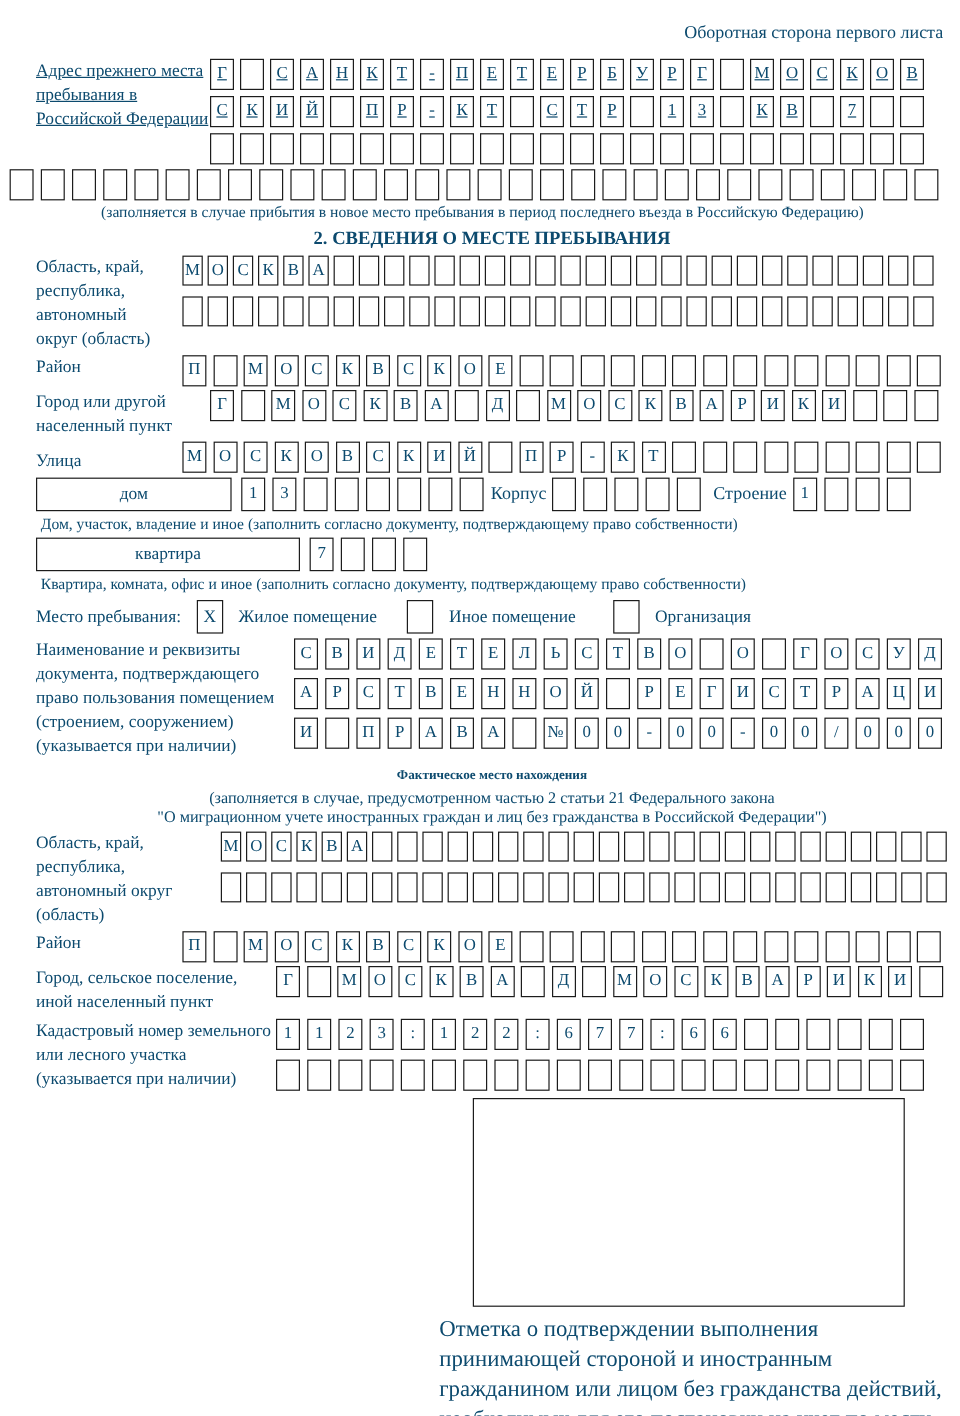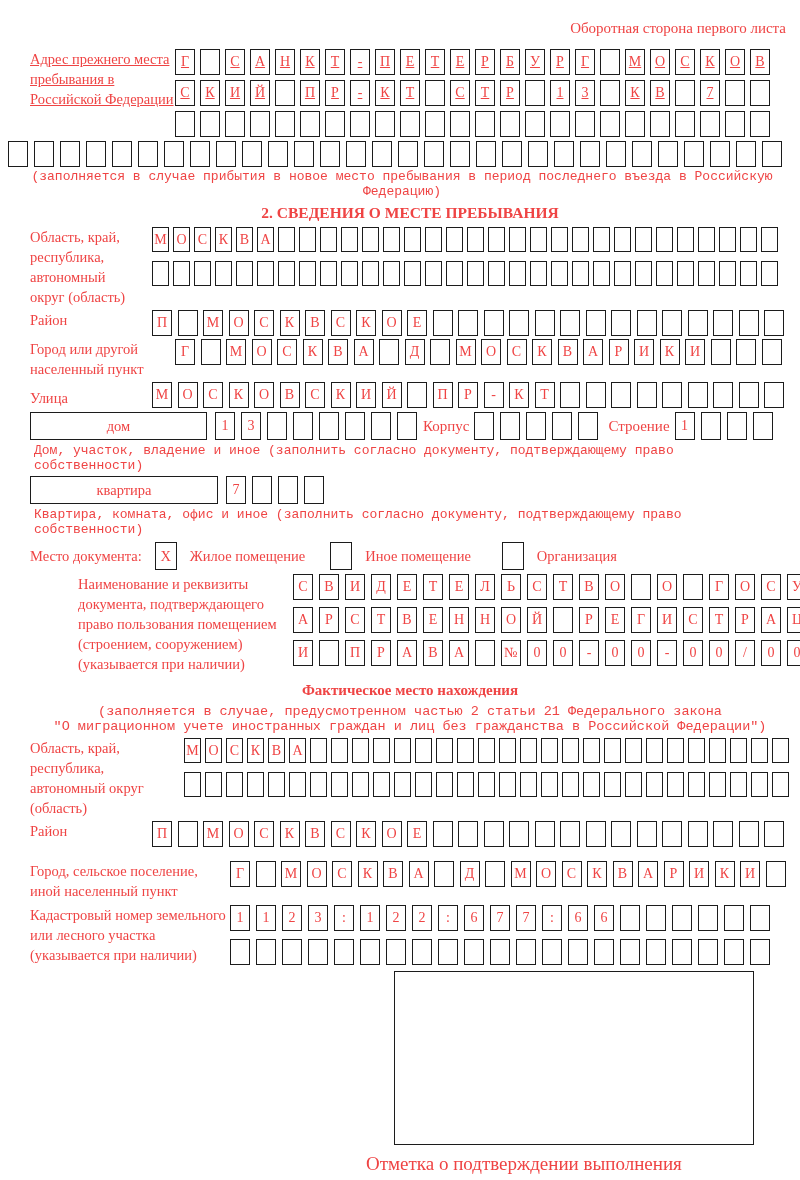--- a/index.html
+++ b/index.html
@@ -1,38 +1,38 @@
 <!DOCTYPE html>
 <html><head>
 <meta charset="utf-8">
 <style>
   html,body{margin:0;padding:0;background:#fff;}
   .page{
     width:800px;height:1180px;box-sizing:border-box;
-    padding:20px 10px 0 30px;background:#ffffff;color:#ef4444;
+    padding:20px 10px 0 30px;background:#ffffff;color:#0c4a6e;
     font-family:"Liberation Serif","DejaVu Serif",serif;
     overflow:hidden;position:relative;
   }
   .hdr{ text-align:right; font-size:15px; padding-right:4px; }
   .lbl{ font-size:14.5px; line-height:1.38; }
   .line{ display:flex; align-items:flex-start; }
   .vcenter{ align-items:center; }
   .rows{ display:flex; flex-direction:column; gap:5px; }
   .boxrow{ display:flex; gap:5px; }
   .boxrow.g6{ gap:6px; }
   .boxrow.g55{ gap:5.5px; }
   .boxrow.sm{ gap:4px; }
   .cell{
     display:inline-flex; align-items:center; justify-content:center;
     width:20px; height:26px; border:1.5px solid #1c1c1c; box-sizing:border-box;
     font-size:14px; flex:0 0 auto; background:#fff;
   }
   .sm .cell{ width:17px; height:25px; }
   .tall .cell{ height:28px; }
-  .caption{ font-size:13px;font-family:Liberation Mono, monospace; }
+  .caption{ font-size:13px; }
   .center{ text-align:center; }
   .bold{ font-weight:bold; }
   .widebox{
     border:1.5px solid #1c1c1c; height:28px; box-sizing:border-box;
     display:inline-flex; align-items:center; justify-content:center;
     font-size:14.5px; flex:0 0 auto; background:#fff;
   }
   .mid-lbl{ font-size:15px; margin:4px 5px 0 6px; white-space:nowrap; }
   .cb{
     display:inline-flex; align-items:center; justify-content:center;
@@ -328,21 +328,21 @@
         <span class="cell"></span>
         <span class="cell"></span>
         <span class="cell"></span>
         <span class="cell"></span>
         <span class="cell"></span>
         <span class="cell"></span>
       </div>
   </div>
 
   <div class="line vcenter" style="margin-top:4px;">
-    <div class="widebox" style="width:177px;text-align:center;">дом</div>
+    <div class="widebox" style="width:163px;text-align:center;">дом</div>
     <div class="boxrow g6 tall" style="margin-left:8px;">
         <span class="cell">1</span>
         <span class="cell">3</span>
         <span class="cell"></span>
         <span class="cell"></span>
         <span class="cell"></span>
         <span class="cell"></span>
         <span class="cell"></span>
         <span class="cell"></span>
       </div>
@@ -358,41 +358,41 @@
     <div class="boxrow g6 tall">
         <span class="cell">1</span>
         <span class="cell"></span>
         <span class="cell"></span>
         <span class="cell"></span>
       </div>
   </div>
   <div class="caption" style="margin:3px 0 0 4px;">Дом, участок, владение и иное (заполнить согласно документу, подтверждающему право собственности)</div>
 
   <div class="line vcenter" style="margin-top:3px;">
-    <div class="widebox" style="width:188px;">квартира</div>
+    <div class="widebox" style="width:220px;">квартира</div>
     <div class="boxrow g6 tall" style="margin-left:8px;">
         <span class="cell">7</span>
         <span class="cell"></span>
         <span class="cell"></span>
         <span class="cell"></span>
       </div>
   </div>
   <div class="caption" style="margin:3px 0 0 4px;">Квартира, комната, офис и иное (заполнить согласно документу, подтверждающему право собственности)</div>
 
   <div class="line stay" style="margin-top:5px;">
-    <span>Место документа:</span>
+    <span>Место пребывания:</span>
     <span class="cb">X</span>
     <span>Жилое помещение</span>
     <span class="cb" style="margin-left:12px;"></span>
     <span>Иное помещение</span>
     <span class="cb" style="margin-left:18px;"></span>
     <span>Организация</span>
   </div>
 
-  <div class="line" style="margin-top:4px;margin-left:48px;">
+  <div class="line" style="margin-top:4px;">
     <div class="lbl w215">Наименование и реквизиты документа, подтверждающего право пользования помещением (строением, сооружением) (указывается при наличии)</div>
     <div class="rows" style="gap:7px;">
       <div class="boxrow g6">
           <span class="cell">С</span>
           <span class="cell">В</span>
           <span class="cell">И</span>
           <span class="cell">Д</span>
           <span class="cell">Е</span>
           <span class="cell">Т</span>
           <span class="cell">Е</span>
@@ -453,21 +453,21 @@
           <span class="cell">0</span>
           <span class="cell">0</span>
           <span class="cell">/</span>
           <span class="cell">0</span>
           <span class="cell">0</span>
           <span class="cell">0</span>
         </div>
     </div>
   </div>
 
-  <div class="center bold" style="font-size:15px; margin-top:8px;">Фактическое место нахождения</div>
+  <div class="center bold" style="font-size:11px; margin-top:8px;">Фактическое место нахождения</div>
   <div class="caption center" style="margin-top:5px; font-size:13.5px;">(заполняется в случае, предусмотренном частью 2 статьи 21 Федерального закона</div>
   <div class="caption center" style="font-size:13.5px;">"О миграционном учете иностранных граждан и лиц без гражданства в Российской Федерации")</div>
 
   <div class="line" style="margin-top:4px;">
     <div class="lbl w150">Область, край, республика, автономный округ (область)</div>
     <div class="rows" style="gap:9px; margin-left:4px;">
       <div class="boxrow sm">
           <span class="cell">М</span>
           <span class="cell">О</span>
           <span class="cell">С</span>
@@ -556,21 +556,21 @@
         <span class="cell"></span>
         <span class="cell"></span>
         <span class="cell"></span>
         <span class="cell"></span>
         <span class="cell"></span>
         <span class="cell"></span>
         <span class="cell"></span>
       </div>
   </div>
 
-  <div class="line" style="margin-top:14px;">
+  <div class="line" style="margin-top:3px;">
     <div class="lbl w200">Город, сельское поселение, иной населенный пункт</div>
     <div class="boxrow g55">
         <span class="cell">Г</span>
         <span class="cell"></span>
         <span class="cell">М</span>
         <span class="cell">О</span>
         <span class="cell">С</span>
         <span class="cell">К</span>
         <span class="cell">В</span>
         <span class="cell">А</span>

